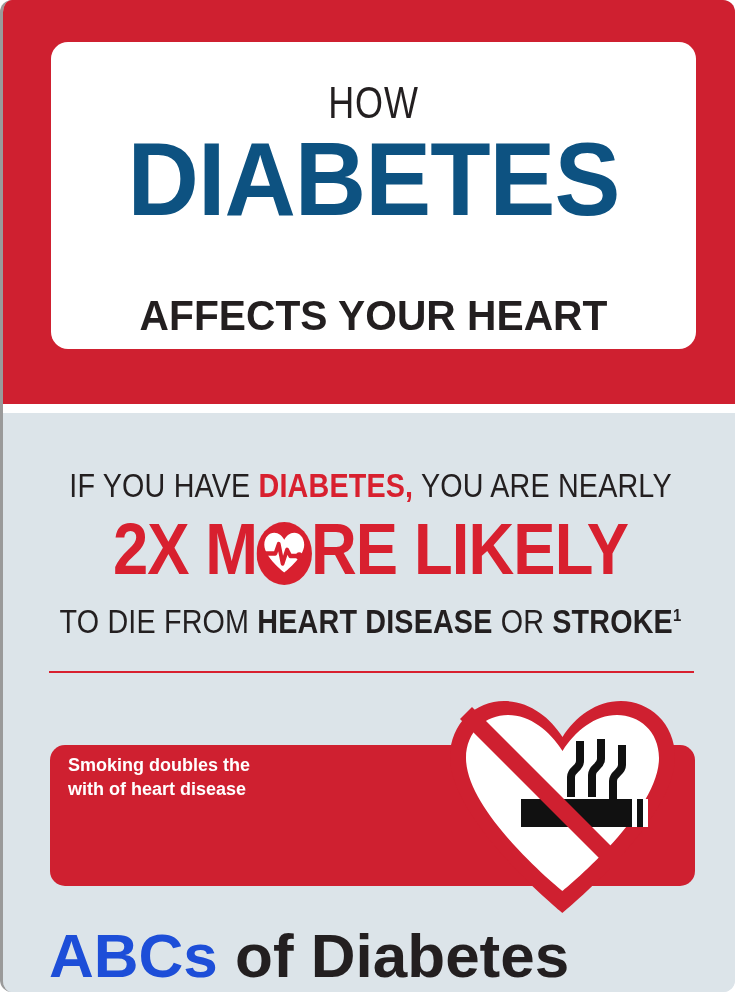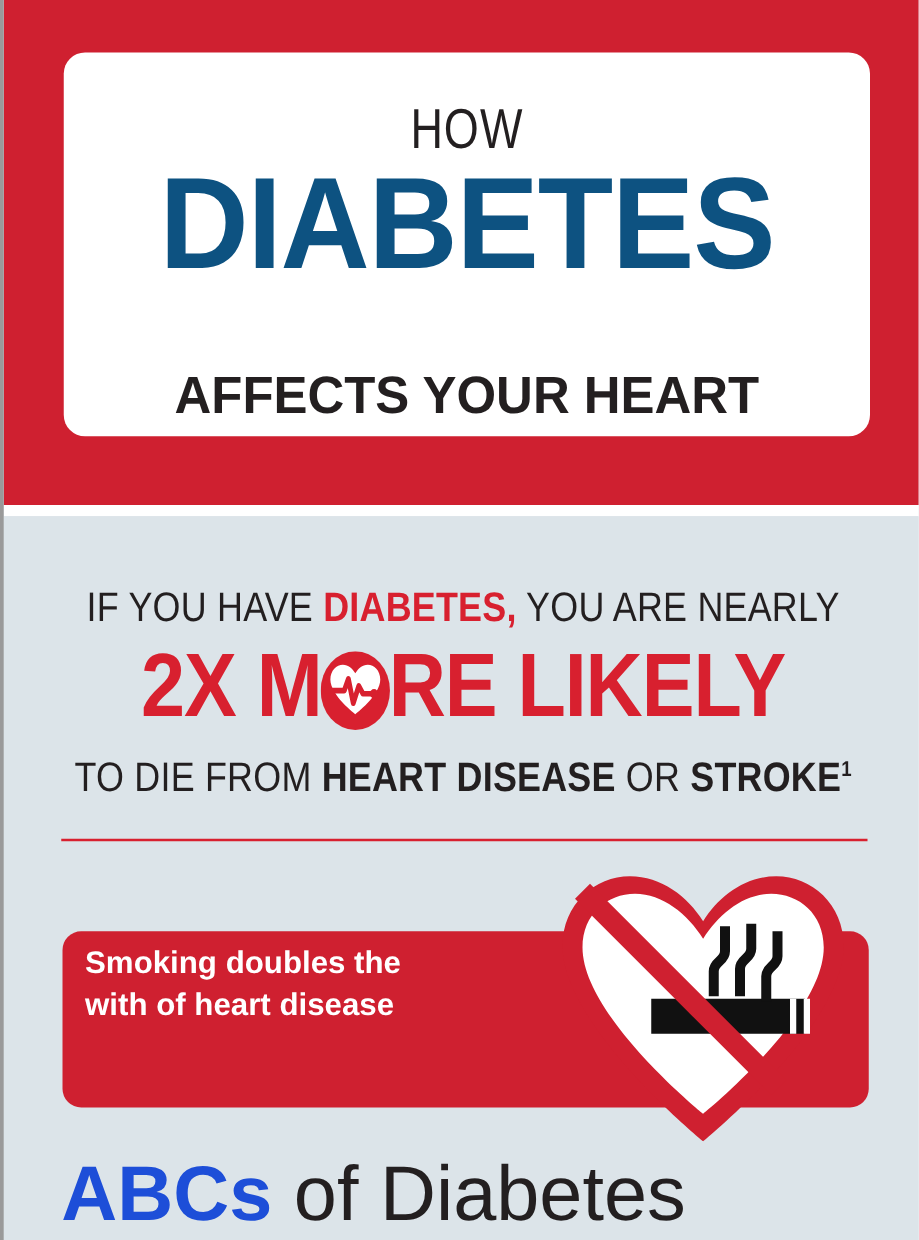--- a/index.html
+++ b/index.html
@@ -11,20 +11,21 @@
     font-family: "Liberation Sans", sans-serif;
   }
   #page {
     position: relative;
     width: 735px;
     height: 992px;
     overflow: hidden;
     background: #dce4e9;
     border-left: 3px solid #9a9a9a;
     box-sizing: border-box;
+    border-radius: 12px;
   }
 
   
   .header-band {
     position: absolute;
     left: 0;
     top: 0;
     width: 735px;
     height: 404px;
     background: #cf2030;
@@ -187,21 +188,21 @@
     height: 141px;
     background: #cf2030;
     border-radius: 15px;
   }
   .smoke-text {
     position: absolute;
     left: 65px;
     top: 64px;
     width: 400px;
     color: #ffffff;
-    font-size: 25px;
+    font-size: 18px;
     line-height: 1.36;
   }
   .smoke-text .b { font-weight: 700; }
   .smoke-text .r { font-weight: 400; }
   .smoke-text .sup2 {
     font-size: 0.58em;
     vertical-align: super;
     font-weight: 400;
   }
 
@@ -218,21 +219,21 @@
   .abcs {
     position: absolute;
     left: 46px;
     top: 512px;
     width: 689px;
     font-size: 62px;
     line-height: 1;
     white-space: nowrap;
   }
   .abcs .red { font-weight: 700; color: #1d4ed8; }
-  .abcs .dark { font-weight: 400; color: #231f20; }
+  .abcs .dark { font-weight: 700; color: #231f20; }
 </style>
 </head>
 <body>
 
 <div id="page">
 
   <div class="header-band">
     <div class="header-card">
       <div class="title-how">HOW</div>
       <div class="title-diabetes">DIABETES</div>

